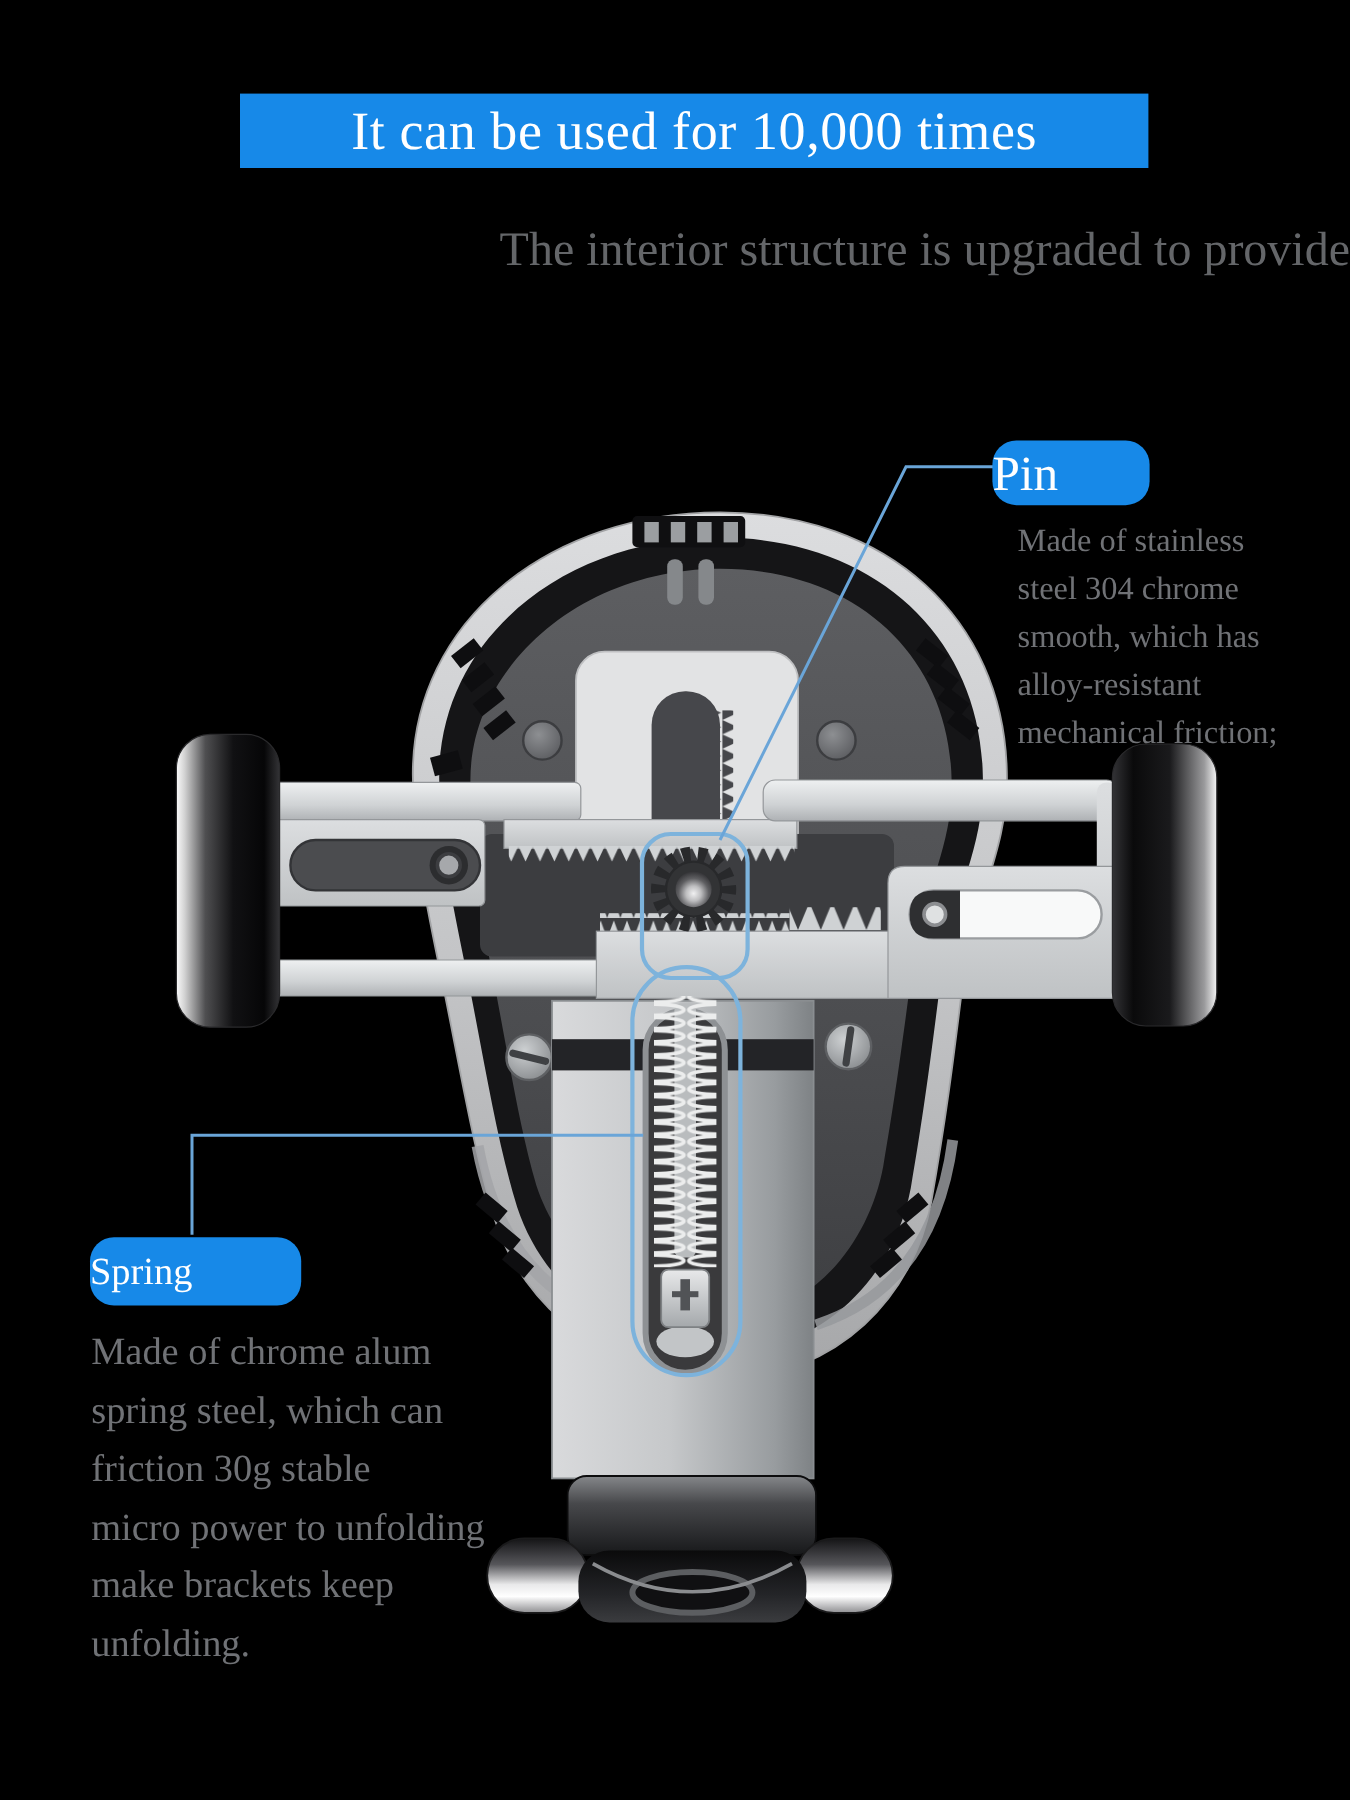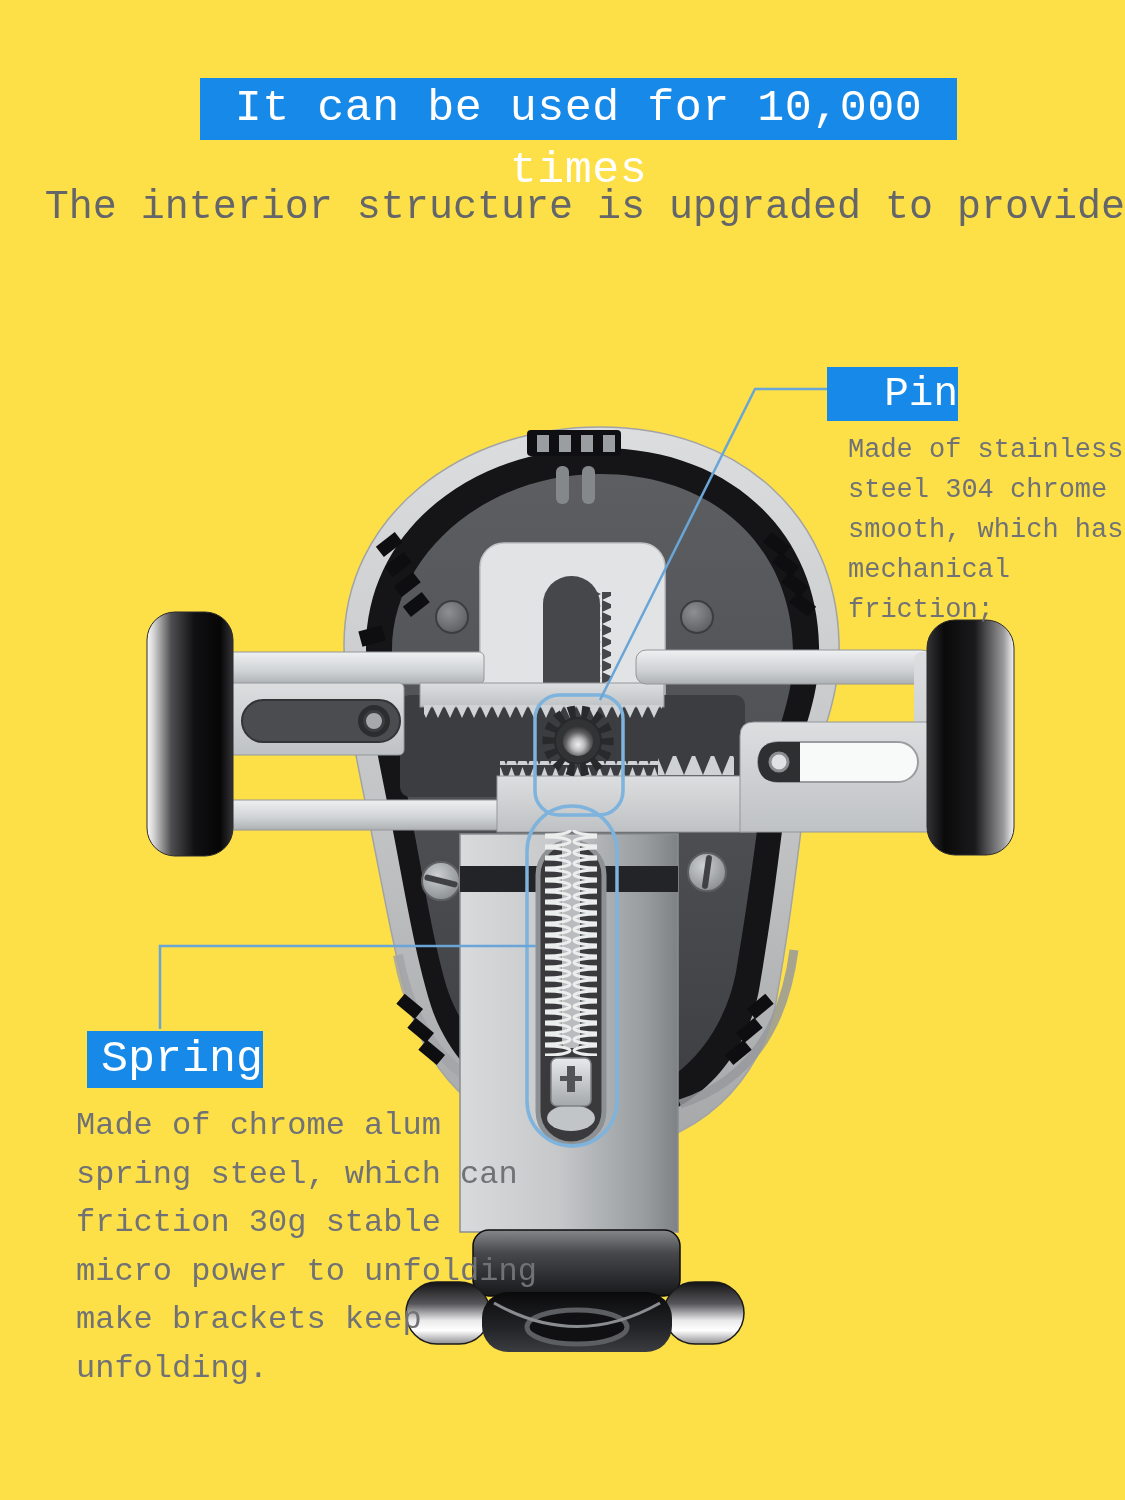--- a/index.html
+++ b/index.html
@@ -1,27 +1,27 @@
 <!DOCTYPE html>
 <html style="--accent_blue: #1789e8; --leader_blue: #6aa5d8; --highlight_blue: #7db3dc; --subtitle_gray: #646669; --desc_gray: #707276;"><head>
 <meta charset="utf-8">
 <style>
   html,body{margin:0;padding:0;background:#fff;}
-  .stage{position:relative;width:1125px;height:1500px;background:#fde047;overflow:hidden;
-         font-family:Liberation Mono, monospace;}
+  .stage{position:relative;width:1125px;height:1500px;background:#000000;overflow:hidden;
+         font-family:Liberation Serif, serif;}
   .stage svg{position:absolute;left:0;top:0;z-index:1;}
   .banner{position:absolute;left:200px;top:78px;width:757px;height:62px;z-index:2;
           background:var(--accent_blue);color:#fff;font-size:45px;line-height:62px;
           text-align:center;letter-spacing:.5px;}
   .subtitle{position:absolute;left:0;top:181px;width:1125px;z-index:2;text-align:right;
             color:var(--subtitle_gray);font-size:40px;line-height:53px;}
   .callout-label{position:absolute;z-index:3;background:var(--accent_blue);color:#fff;
-                 text-align:right;}
+                 text-align:left;border-radius:20px;}
   .pin-label{left:827px;top:367px;width:131px;height:54px;font-size:41px;line-height:54px;}
-  .spring-label{left:75px;top:1031px;width:176px;height:57px;font-size:45px;line-height:57px;margin-left:12px;}
+  .spring-label{left:75px;top:1031px;width:176px;height:57px;font-size:32px;line-height:57px;}
   .callout-desc{position:absolute;z-index:3;color:var(--desc_gray);}
   .pin-desc{left:828px;top:430px;font-size:27px;}
   .pin-desc .cl{height:40px;line-height:40px;margin-left:20px;}
   .spring-desc{left:76px;top:1102px;font-size:32px;}
   .spring-desc .cl{height:48.5px;line-height:48.5px;}
 </style>
 </head>
 <body>
 
 <div class="stage">
@@ -30,20 +30,21 @@
 
   <div class="subtitle">
     <div class="cl">The interior structure is upgraded to provide</div>
   </div>
 
   <div class="callout-label pin-label">Pin</div>
   <div class="callout-desc pin-desc">
     <div class="cl">Made of stainless</div>
     <div class="cl">steel 304 chrome</div>
     <div class="cl">smooth, which has</div>
+    <div class="cl">alloy-resistant</div>
     <div class="cl">mechanical friction;</div>
   </div>
 
   <div class="callout-label spring-label">Spring</div>
   <div class="callout-desc spring-desc">
     <div class="cl">Made of chrome alum</div>
     <div class="cl">spring steel, which can</div>
     <div class="cl">friction 30g stable</div>
     <div class="cl">micro power to unfolding</div>
     <div class="cl">make brackets keep</div>

